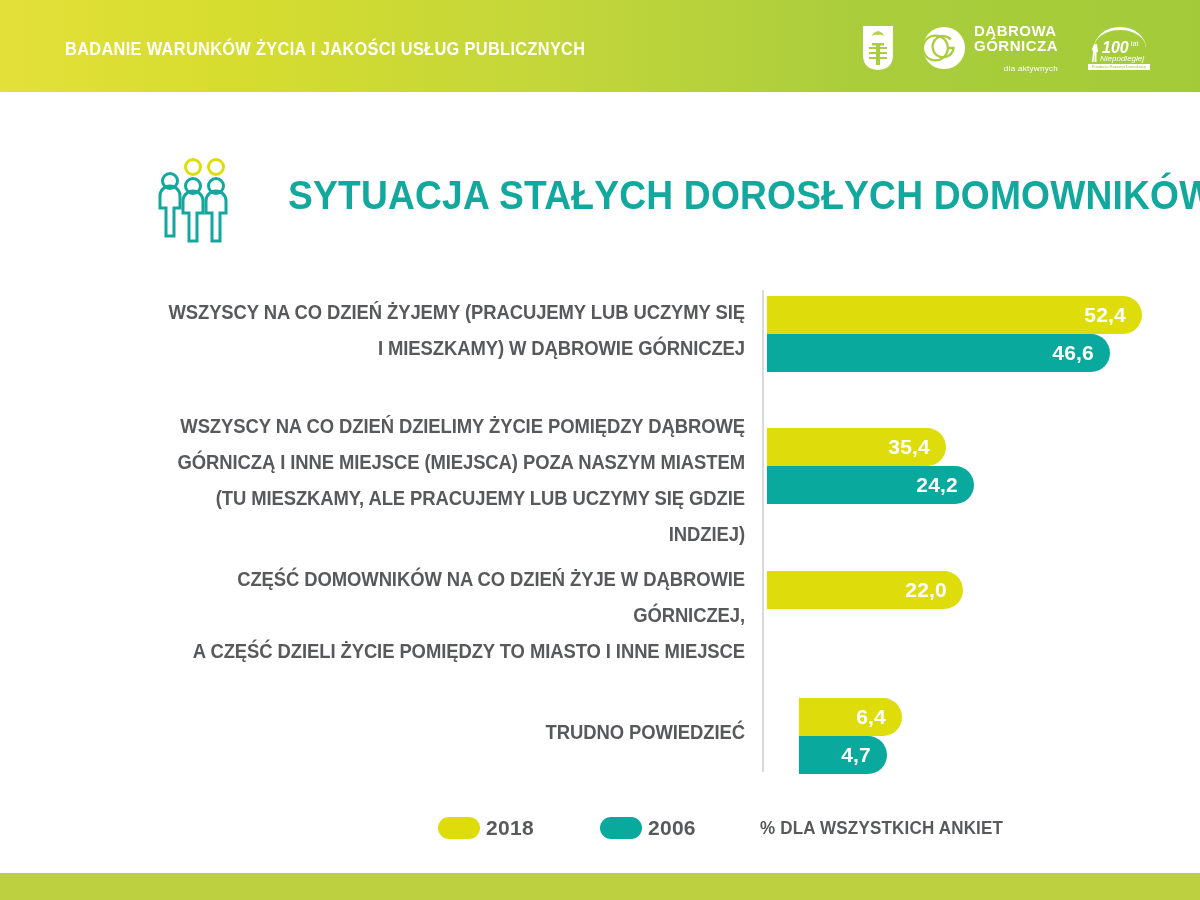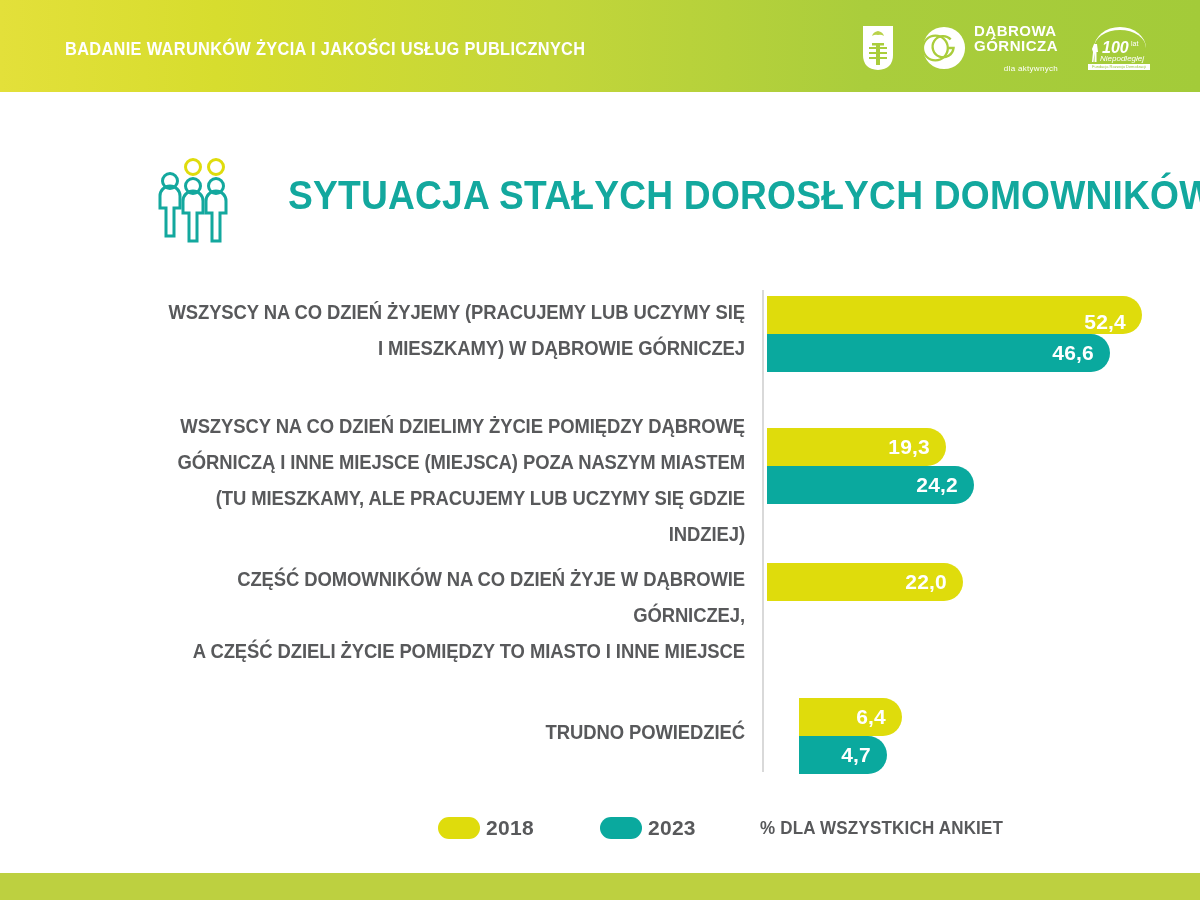--- a/index.html
+++ b/index.html
@@ -270,51 +270,51 @@
 
 <div id="chart">
   <div id="axis-line"></div>
 
   <div class="row-group" style="top:16px;">
     <div class="row-label" style="top:-2px;">
       <div>WSZYSCY NA CO DZIEŃ ŻYJEMY (PRACUJEMY LUB UCZYMY SIĘ</div>
       <div>I MIESZKAMY) W DĄBROWIE GÓRNICZEJ</div>
     </div>
     <div class="bars" style="top:0px;">
-      <div class="bar y2018" style="width:375px;align-items:flex-end;">
+      <div class="bar y2018" style="width:375px;">
         <span>52,4</span>
       </div>
       <div class="bar y2014" style="width:343px;padding-left:24px;">
         <span>46,6</span>
       </div>
     </div>
   </div>
 
   <div class="row-group" style="top:148px;">
     <div class="row-label" style="top:-20px;">
       <div>WSZYSCY NA CO DZIEŃ DZIELIMY ŻYCIE POMIĘDZY DĄBROWĘ</div>
       <div>GÓRNICZĄ I INNE MIEJSCE (MIEJSCA) POZA NASZYM MIASTEM</div>
       <div>(TU MIESZKAMY, ALE PRACUJEMY LUB UCZYMY SIĘ GDZIE INDZIEJ)</div>
     </div>
     <div class="bars" style="top:0px;">
       <div class="bar y2018" style="width:179px;">
-        <span>19,3</span>
+        <span>35,4</span>
       </div>
       <div class="bar y2014" style="width:207px;">
         <span>24,2</span>
       </div>
     </div>
   </div>
 
   <div class="row-group" style="top:283px;">
     <div class="row-label" style="top:-2px;">
       <div>CZĘŚĆ DOMOWNIKÓW NA CO DZIEŃ ŻYJE W DĄBROWIE GÓRNICZEJ,</div>
       <div>A CZĘŚĆ DZIELI ŻYCIE POMIĘDZY TO MIASTO I INNE MIEJSCE</div>
     </div>
-    <div class="bars" style="top:0px;">
+    <div class="bars" style="top:8px;">
       <div class="bar y2018" style="width:196px;">
         <span>22,0</span>
       </div>
     </div>
   </div>
 
   <div class="row-group" style="top:418px;">
     <div class="row-label" style="top:16px;">
       <div>TRUDNO POWIEDZIEĆ</div>
     </div>
@@ -329,18 +329,18 @@
   </div>
 </div>
 
 <div id="legend">
   <div class="legend-item">
     <div class="legend-swatch y2018"></div>
     <div class="legend-label">2018</div>
   </div>
   <div class="legend-item" style="margin-left:66px;">
     <div class="legend-swatch y2014"></div>
-    <div class="legend-label">2023</div>
+    <div class="legend-label">2006</div>
   </div>
   <div id="legend-note">% DLA WSZYSTKICH ANKIET</div>
 </div>
 
 <div id="footer-bar"></div>
 
 </body></html>

